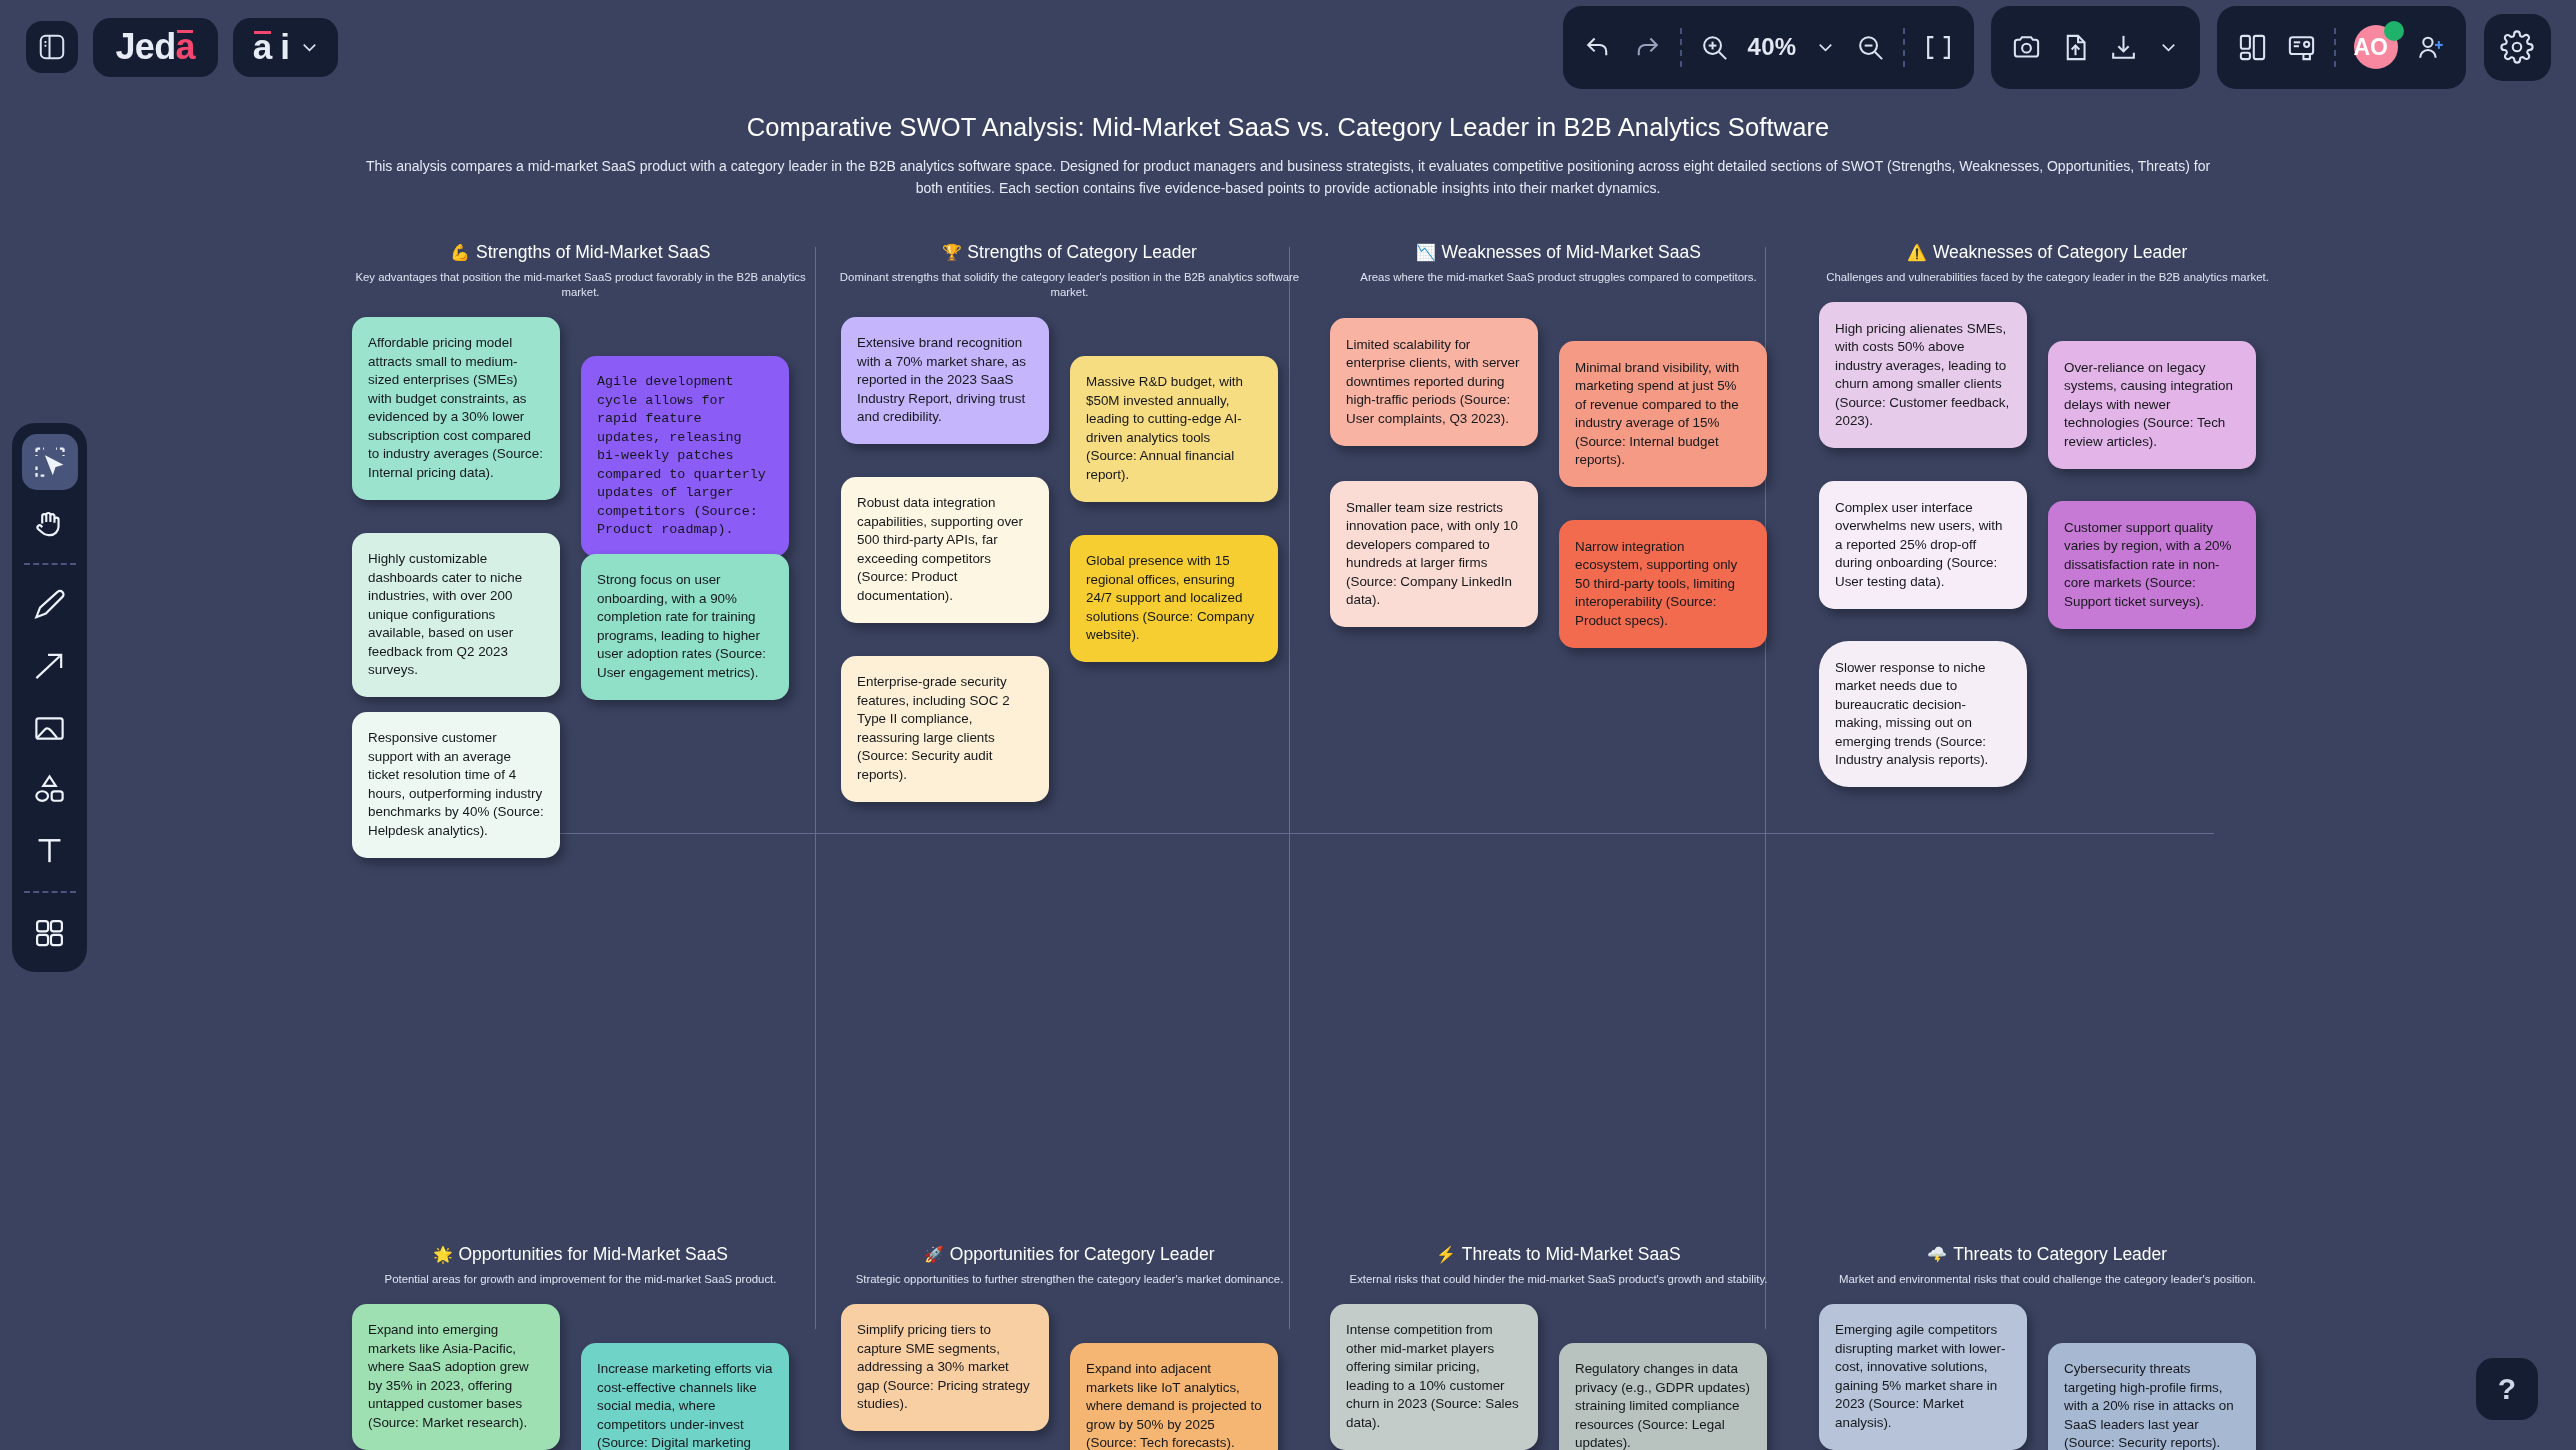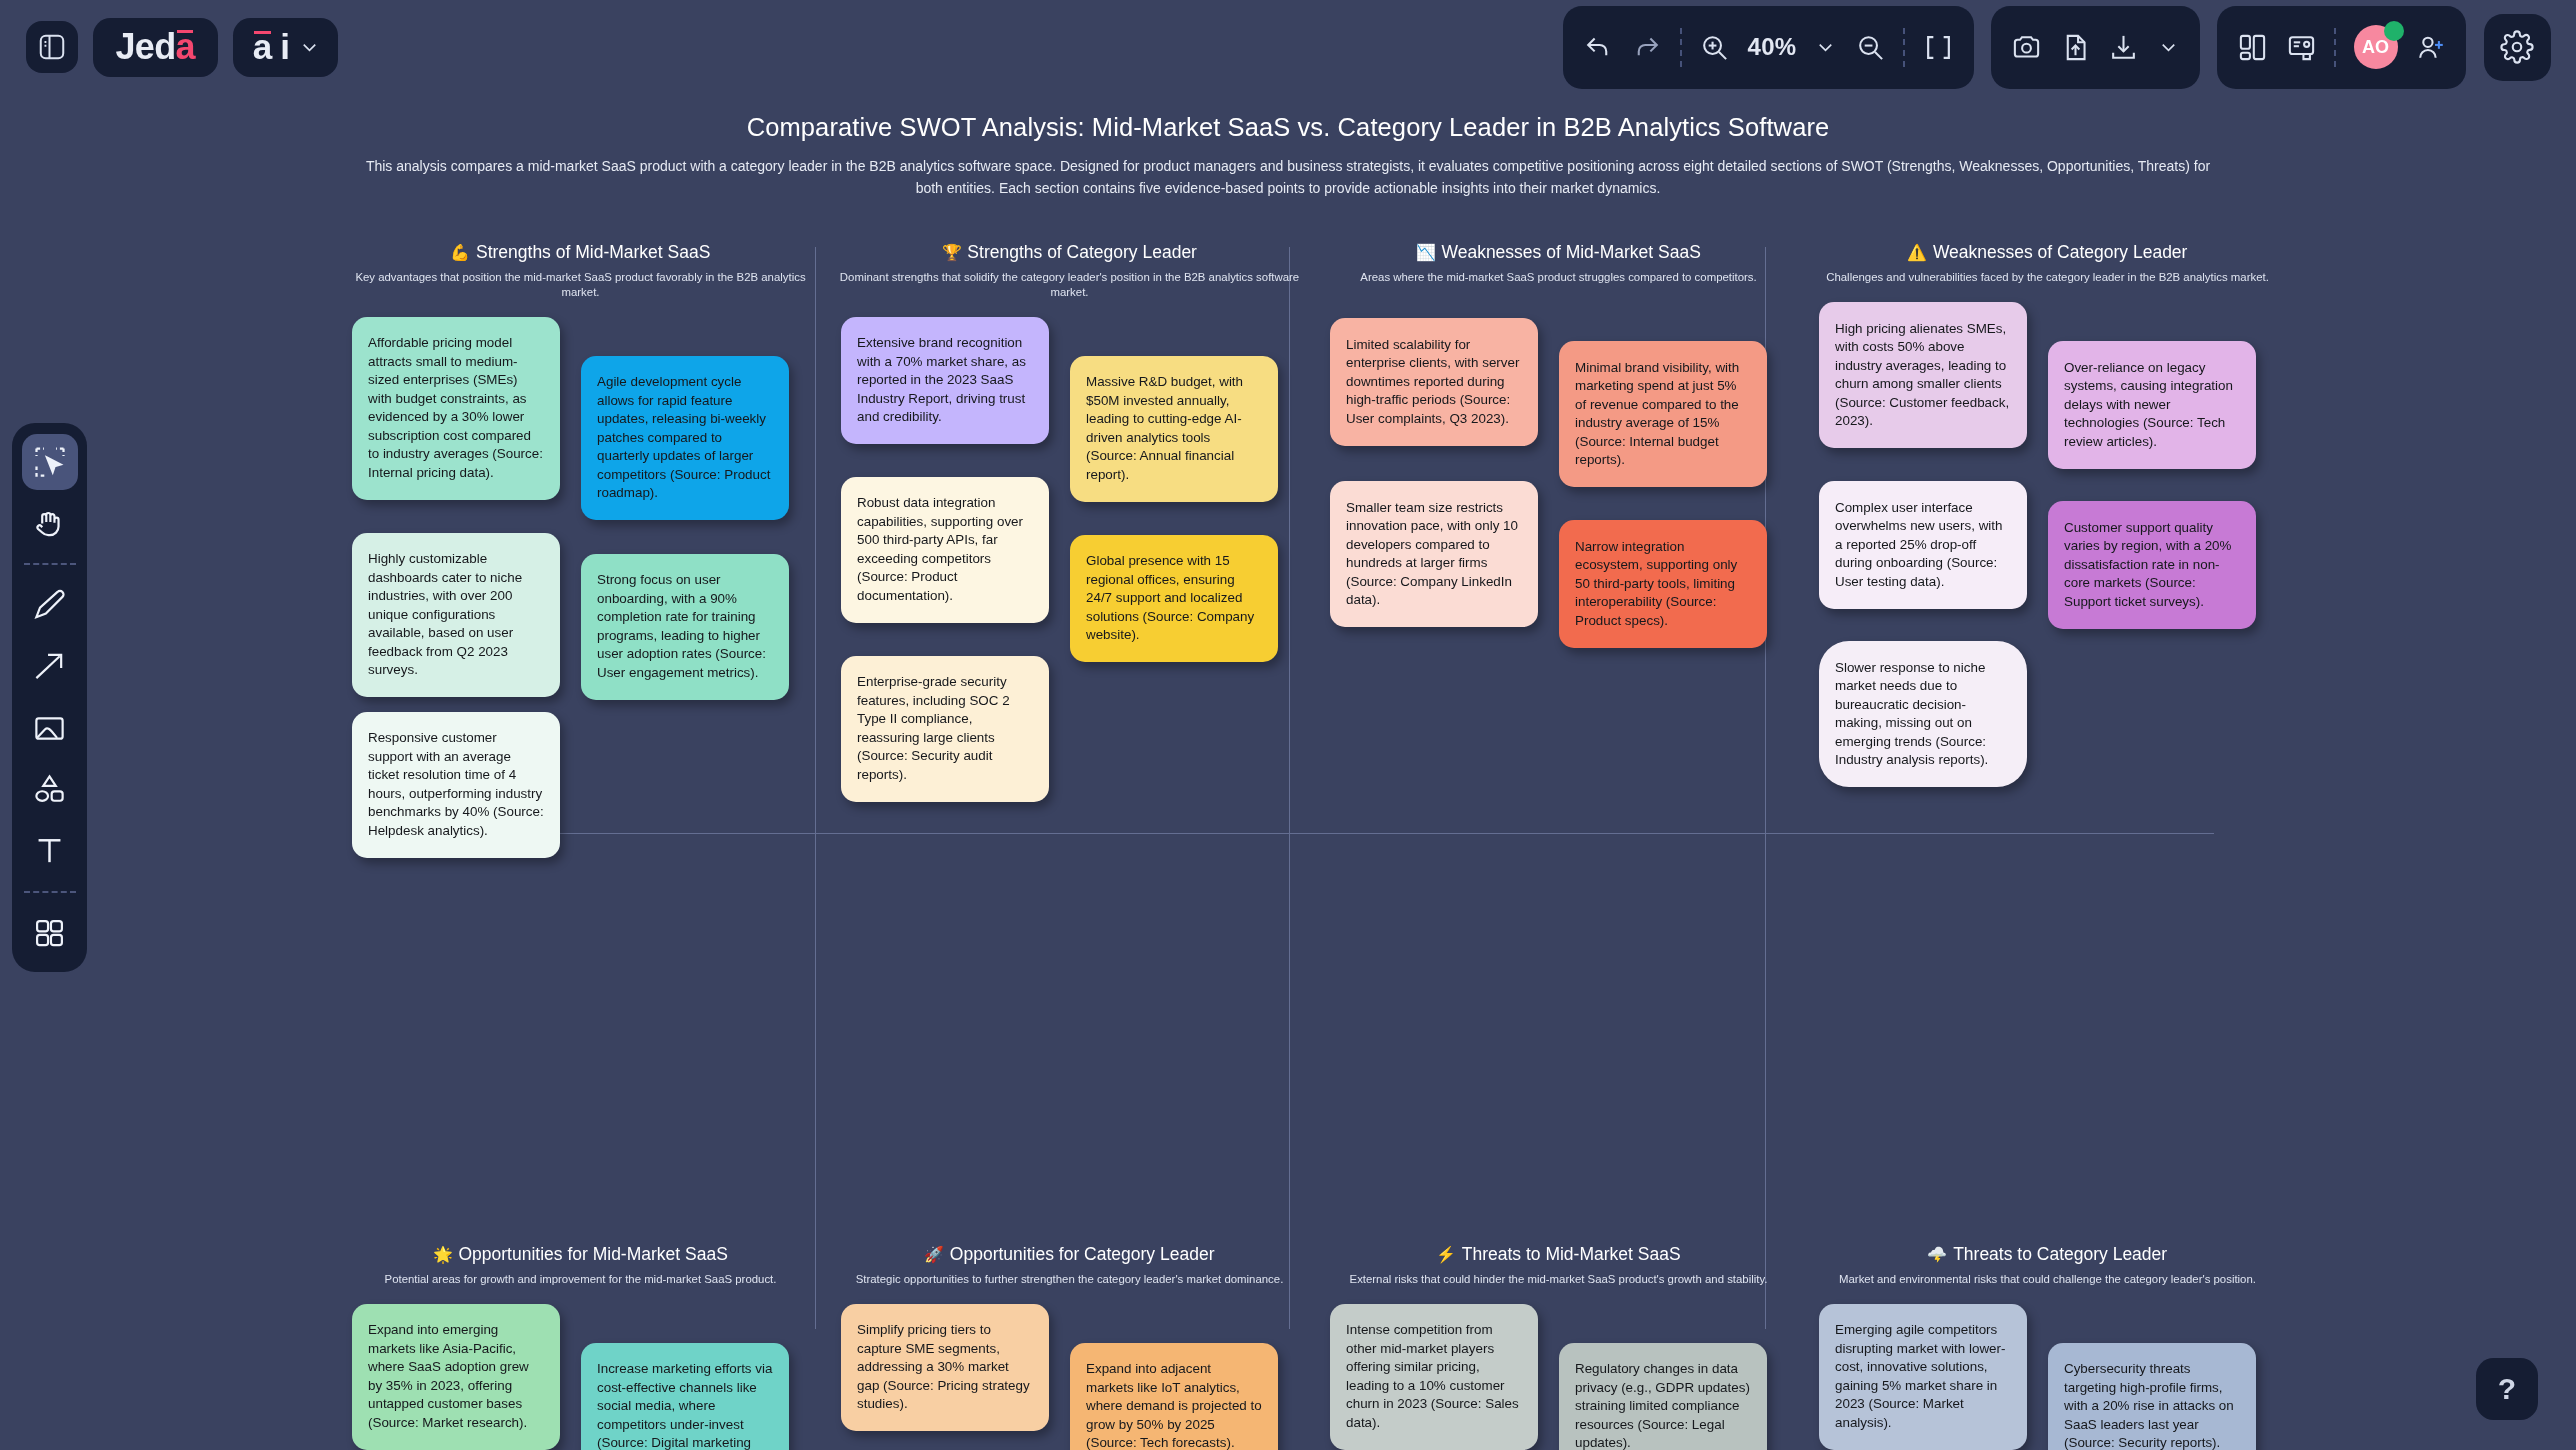--- a/index.html
+++ b/index.html
@@ -45,22 +45,22 @@
   .ai-txt { font-size: 35px; font-weight: 700; color: #e8ecf5; }
 
   .icn { display: flex; align-items: center; justify-content: center; }
   .icn svg { display: block; }
   .divider-v { width: 0; border-left: 2px dashed #46527a; height: 39px; }
 
   .zoomlbl { font-size: 24px; font-weight: 700; color: #e2e7f2; letter-spacing: 0.3px; }
 
   .avatar {
     position: relative; width: 44px; height: 44px; border-radius: 50%;
-    background: #f7889f; display: flex; align-items: center; justify-content: center;
-    color: #ffffff; font-size: 18px; font-weight: 700;
+    background: #f7889f; display: flex; align-items: center; 
+    color: #ffffff; font-size: 23px; font-weight: 700;
   }
   .avatar .dot {
     position: absolute; top: -4px; right: -6.7px; width: 20px; height: 20px;
     border-radius: 50%; background: #1fb26a;
   }
 
   
   .lefttools {
     position: absolute; left: 12px; top: 423px; width: 75px;
     background: #151d33; border-radius: 23px;
@@ -367,21 +367,21 @@
     <div class="hline" style="left:359px; top:833px; width:1855px;"></div>
 
     <div id="grid" class="grid">
         <div class="quad">
           <div class="quad-head">
             <div class="quad-title"><span class="em">💪</span><span>Strengths of Mid-Market SaaS</span></div>
             <div class="quad-sub">Key advantages that position the mid-market SaaS product favorably in the B2B analytics market.</div>
           </div>
           <div class="cards">
             <div class="card col-a" style="background: rgb(156, 227, 205); top: 0px;">Affordable pricing model attracts small to medium-sized enterprises (SMEs) with budget constraints, as evidenced by a 30% lower subscription cost compared to industry averages (Source: Internal pricing data).</div>
-            <div class="card col-b" style="background: #0ea5e9; top: 39px;">Agile development cycle allows for rapid feature updates, releasing bi-weekly patches compared to quarterly updates of larger competitors (Source: Product roadmap).</div>
+            <div class="card col-b" style="background: #8b5cf6; top: 39px; font-family: Liberation Mono, monospace;">Agile development cycle allows for rapid feature updates, releasing bi-weekly patches compared to quarterly updates of larger competitors (Source: Product roadmap).</div>
             <div class="card col-a" style="background: rgb(214, 240, 230); top: 216px;">Highly customizable dashboards cater to niche industries, with over 200 unique configurations available, based on user feedback from Q2 2023 surveys.</div>
             <div class="card col-b" style="background: rgb(143, 224, 198); top: 237px;">Strong focus on user onboarding, with a 90% completion rate for training programs, leading to higher user adoption rates (Source: User engagement metrics).</div>
             <div class="card col-a" style="background: rgb(238, 248, 243); top: 395px;">Responsive customer support with an average ticket resolution time of 4 hours, outperforming industry benchmarks by 40% (Source: Helpdesk analytics).</div>
           </div>
         </div>
         <div class="quad">
           <div class="quad-head">
             <div class="quad-title"><span class="em">🏆</span><span>Strengths of Category Leader</span></div>
             <div class="quad-sub">Dominant strengths that solidify the category leader's position in the B2B analytics software market.</div>
           </div>

